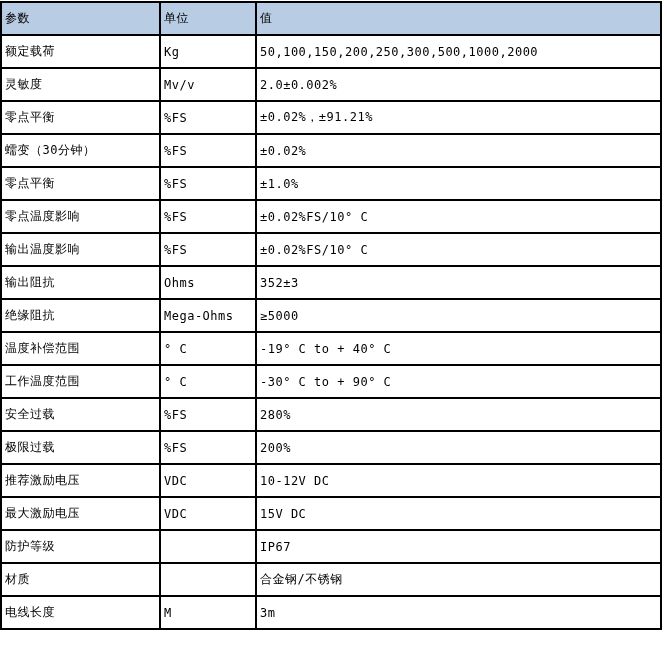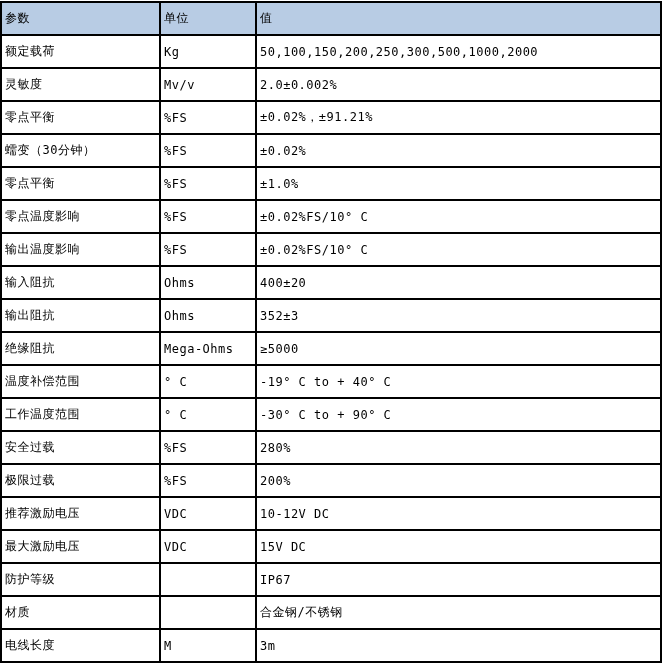--- a/index.html
+++ b/index.html
@@ -88,25 +88,20 @@
     <td>%FS</td>
     <td>±0.02%FS/10° C</td>
   </tr>
 
   <tr>
     <td>输出温度影响</td>
     <td>%FS</td>
     <td>±0.02%FS/10° C</td>
   </tr>
 
-  <tr>
-    <td>输入阻抗</td>
-    <td>Ohms</td>
-    <td>400±20</td>
-  </tr>
 
   <tr>
     <td>输出阻抗</td>
     <td>Ohms</td>
     <td>352±3</td>
   </tr>
 
   <tr>
     <td>绝缘阻抗</td>
     <td>Mega-Ohms</td>

